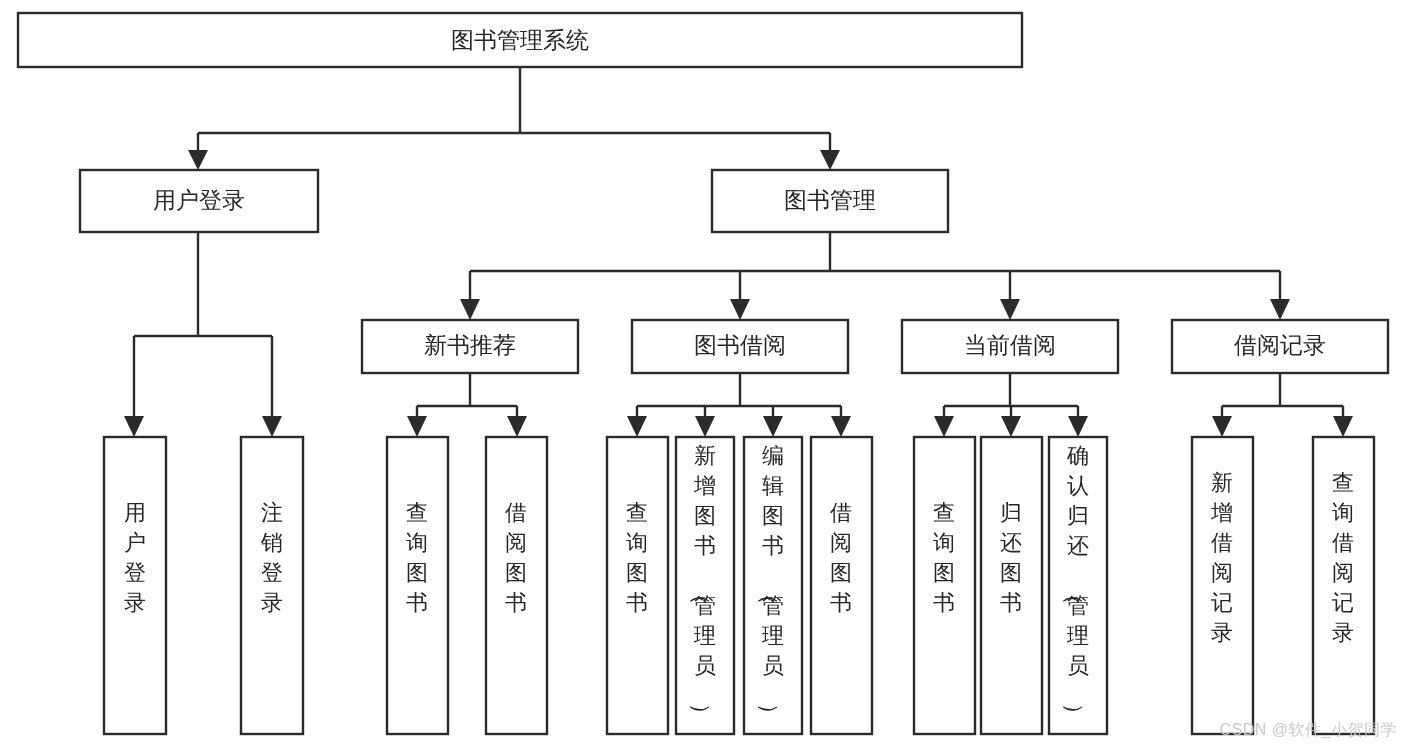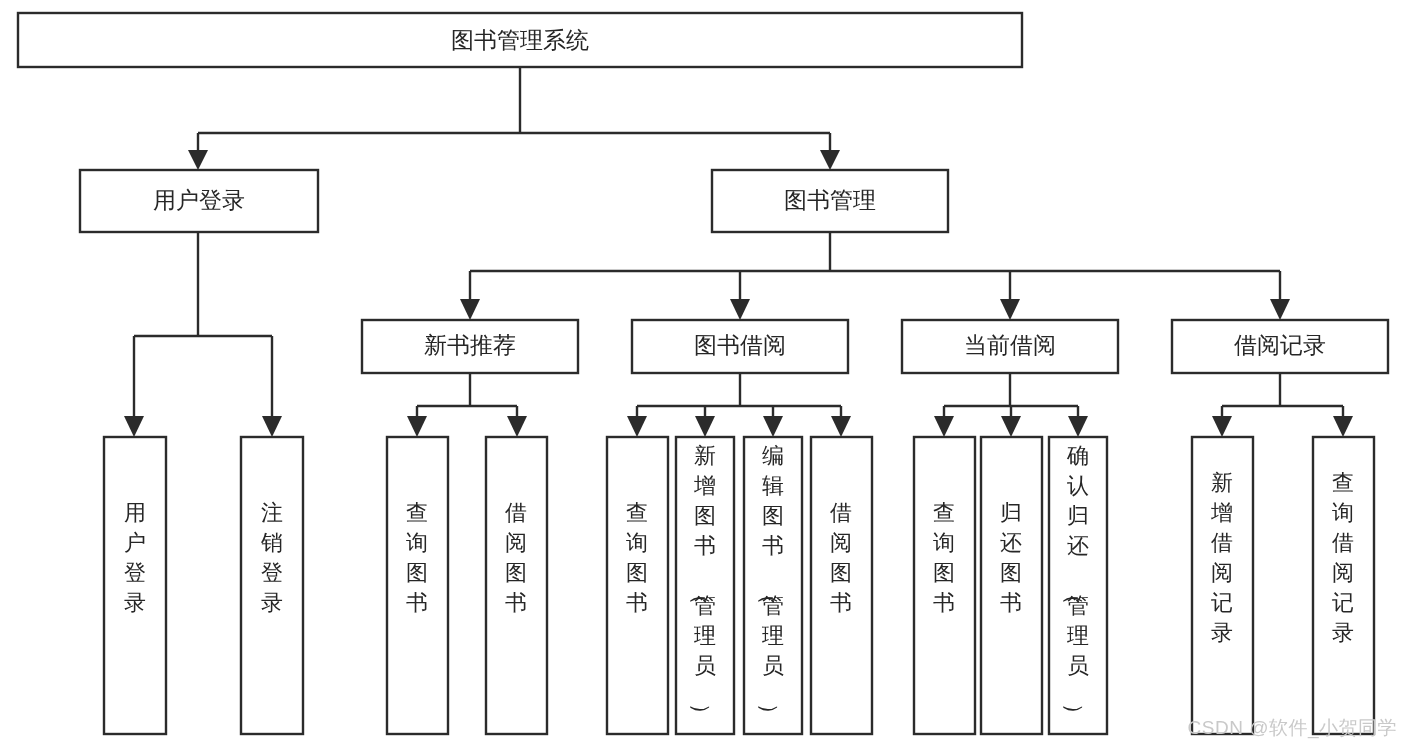--- a/index.html
+++ b/index.html
@@ -44,21 +44,21 @@
   }
   .arrowhead {
     fill: #2b2b2b;
     stroke: none;
   }
   .watermark {
     position: absolute;
     right: 8px;
     bottom: 6px;
     font-family: "Liberation Sans", "DejaVu Sans", sans-serif;
-    font-size: 19px;
+    font-size: 16px;
     color: #c9c9c9;
     letter-spacing: 0.5px;
     white-space: nowrap;
     pointer-events: none;
     user-select: none;
   }
 </style>
 </head>
 <body>
 

